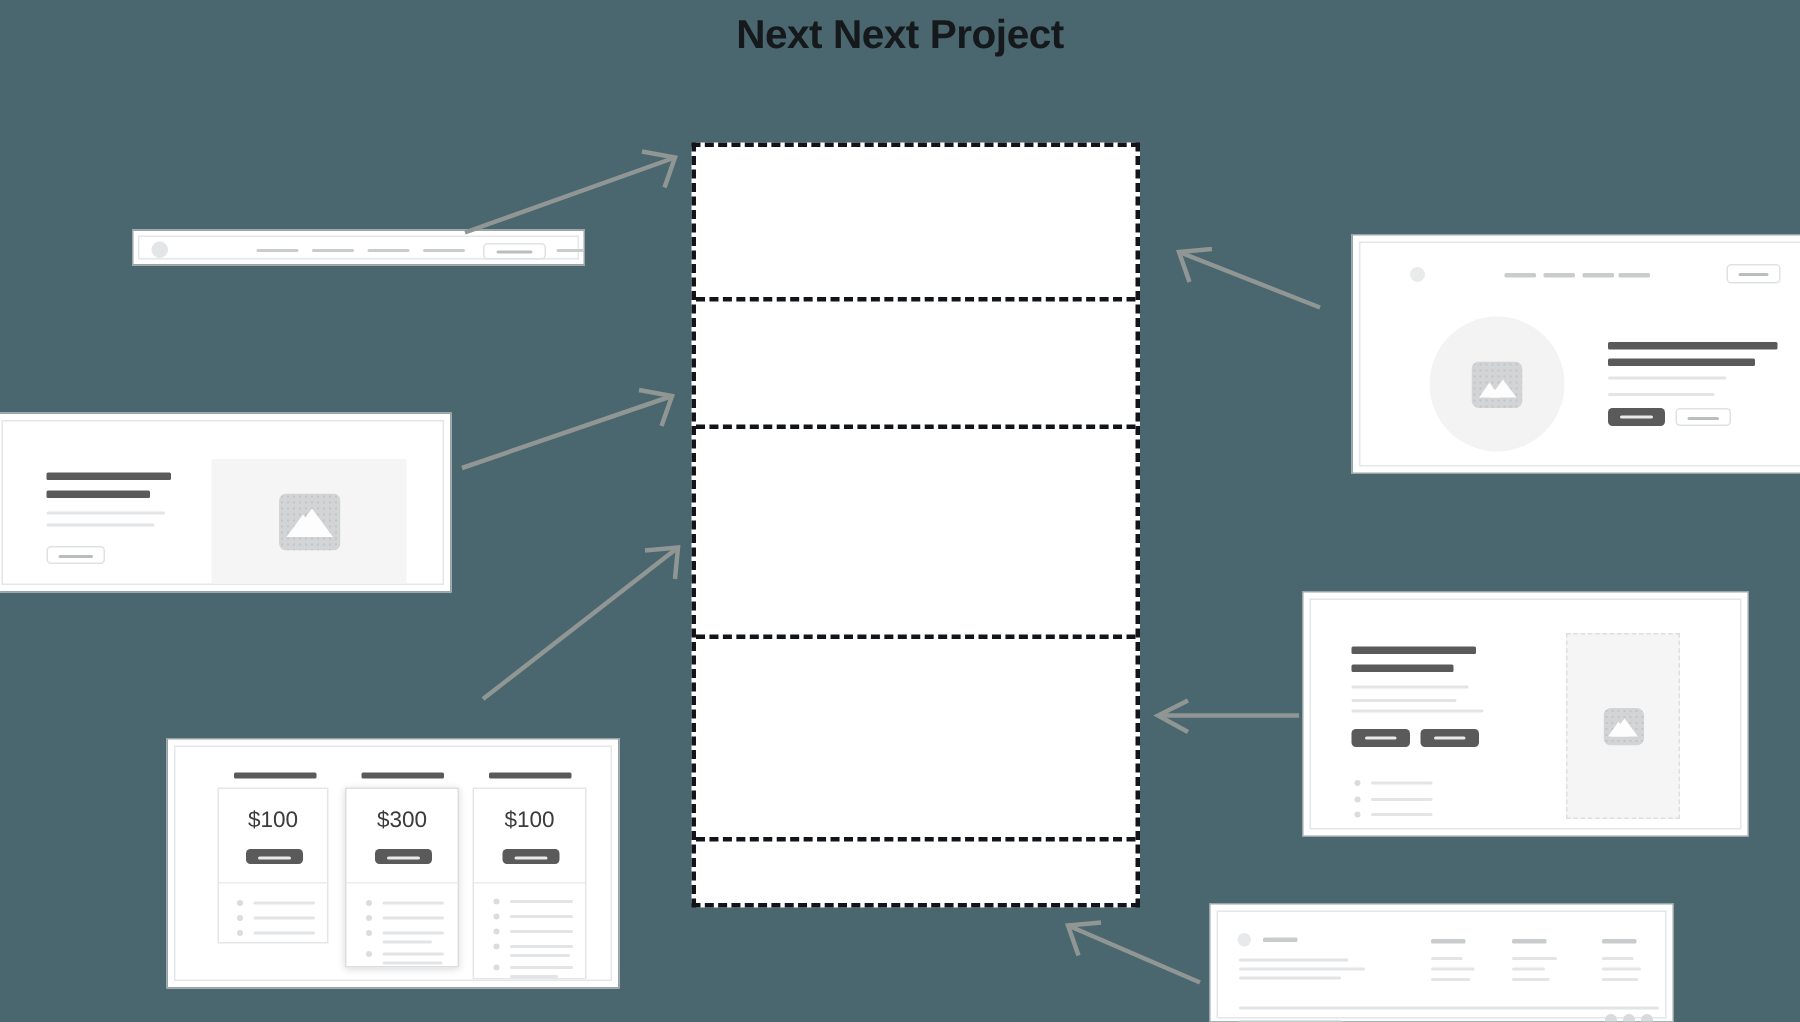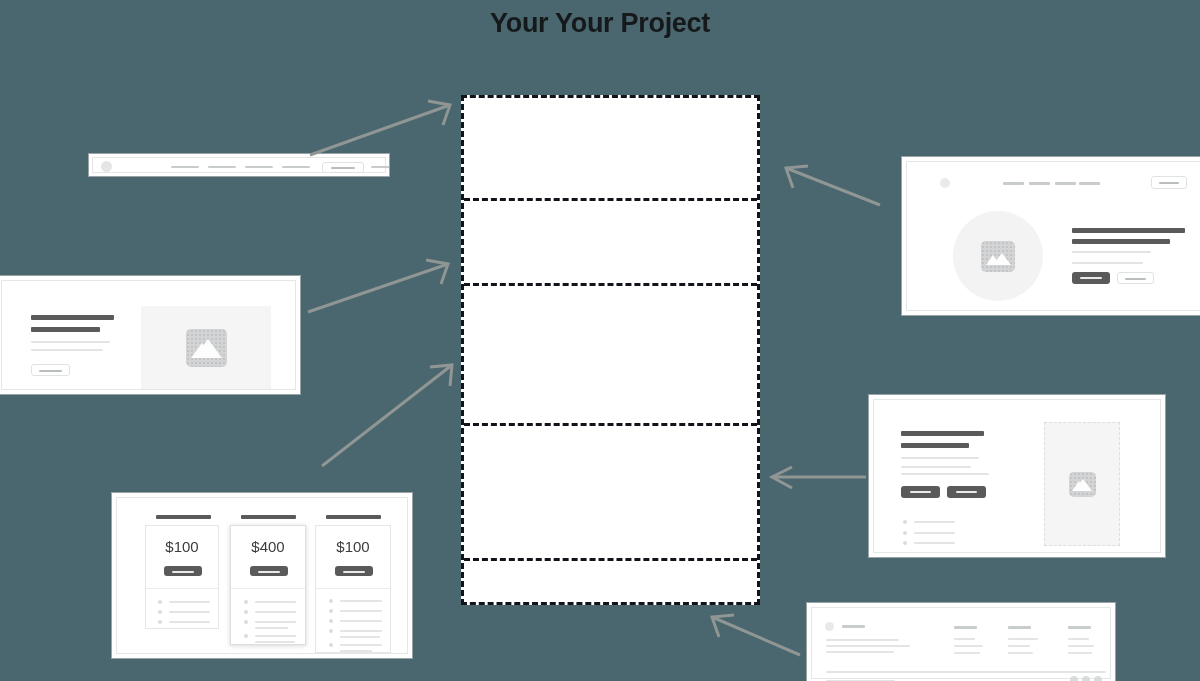--- a/index.html
+++ b/index.html
@@ -94,21 +94,21 @@
   .feat-row .d { position: absolute; left: 0; top: 2px; width: 4px; height: 4px; border-radius: 50%; background: #dadcdd; }
   .feat-row .l { position: absolute; left: 11px; right: 0; top: 3px; height: 2px; background: #e2e4e5; border-radius: 1px; }
 
   svg.arrow { position: absolute; overflow: visible; }
 </style>
 </head>
 <body>
 
 <div id="stage">
 
-  <div id="page-title">Your Your Project</div>
+  <div id="page-title">Next Next Project</div>
 
   <div id="canvas">
     <div class="drop-zone" style="height:103px"></div>
     <div class="drop-zone" style="height:85px"></div>
     <div class="drop-zone" style="height:140px"></div>
     <div class="drop-zone" style="height:135px"></div>
     <div class="drop-zone" style="height:41px"></div>
   </div>
 
   <div class="wf" style="left:88px; top:153px; width:302px; height:24px;">
@@ -153,21 +153,21 @@
             <span class="l"></span>
           </span>
         <span class="feat-row" style="left:12px;top:92px;width:52px;height:7px;">
             <span class="d"></span>
             <span class="l"></span>
           </span>
       </div>
 
       <span class="bar" style="position:absolute;left:124px;top:17px;width:55px;height:4px;"></span>
       <div class="price-card featured" style="left:113px;top:27px;width:76px;height:120px;">
-        <div class="price-val" style="margin-top:12px;font-size:15px;">$400</div>
+        <div class="price-val" style="margin-top:12px;font-size:15px;">$300</div>
         <span class="btn-fill" style="position:absolute;left:19px;top:40px;width:38px;height:10px;"></span>
         <span class="price-sep" style="top:62px;"></span>
         <span class="feat-row" style="left:13px;top:72px;width:52px;height:7px;">
             <span class="d"></span>
             <span class="l"></span>
           </span>
         <span class="feat-row" style="left:13px;top:82px;width:52px;height:7px;">
             <span class="d"></span>
             <span class="l"></span>
           </span>

